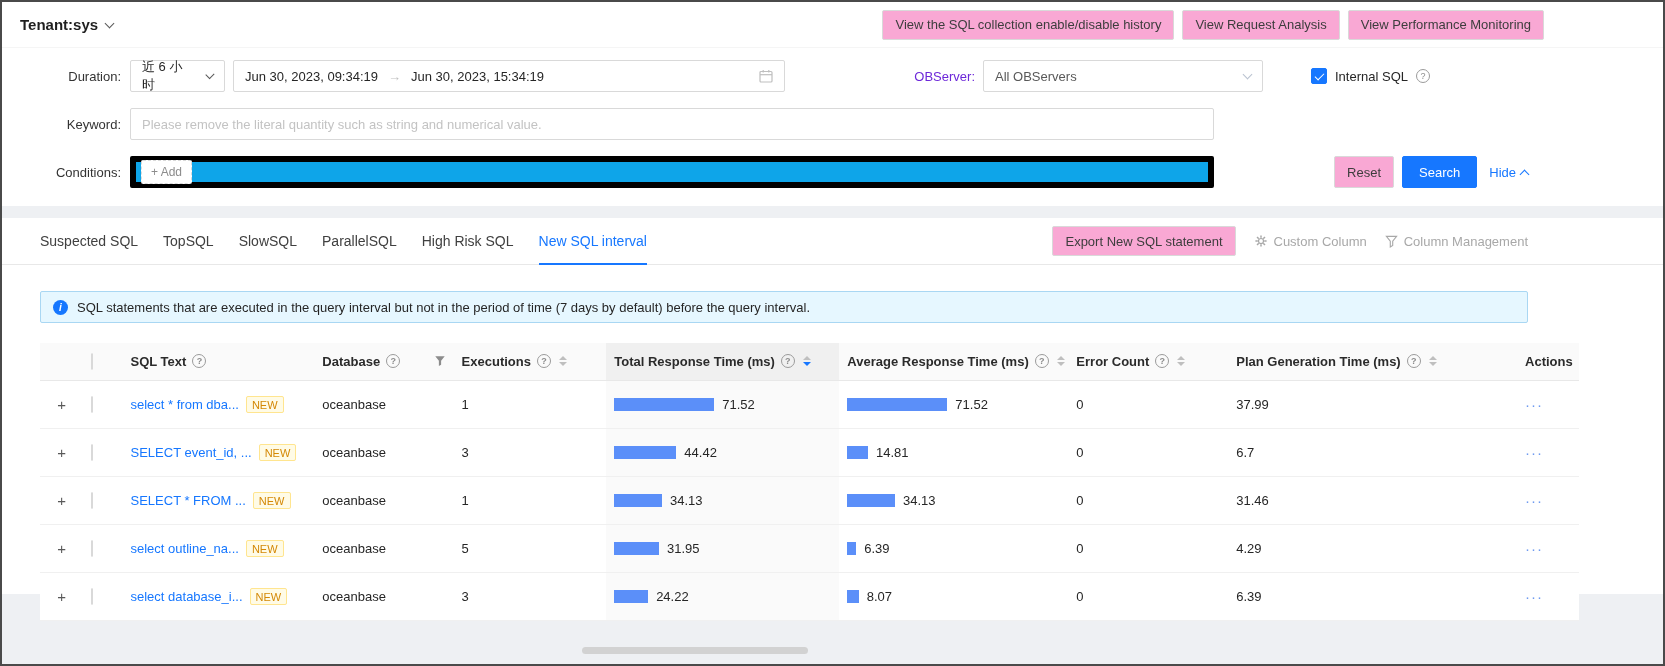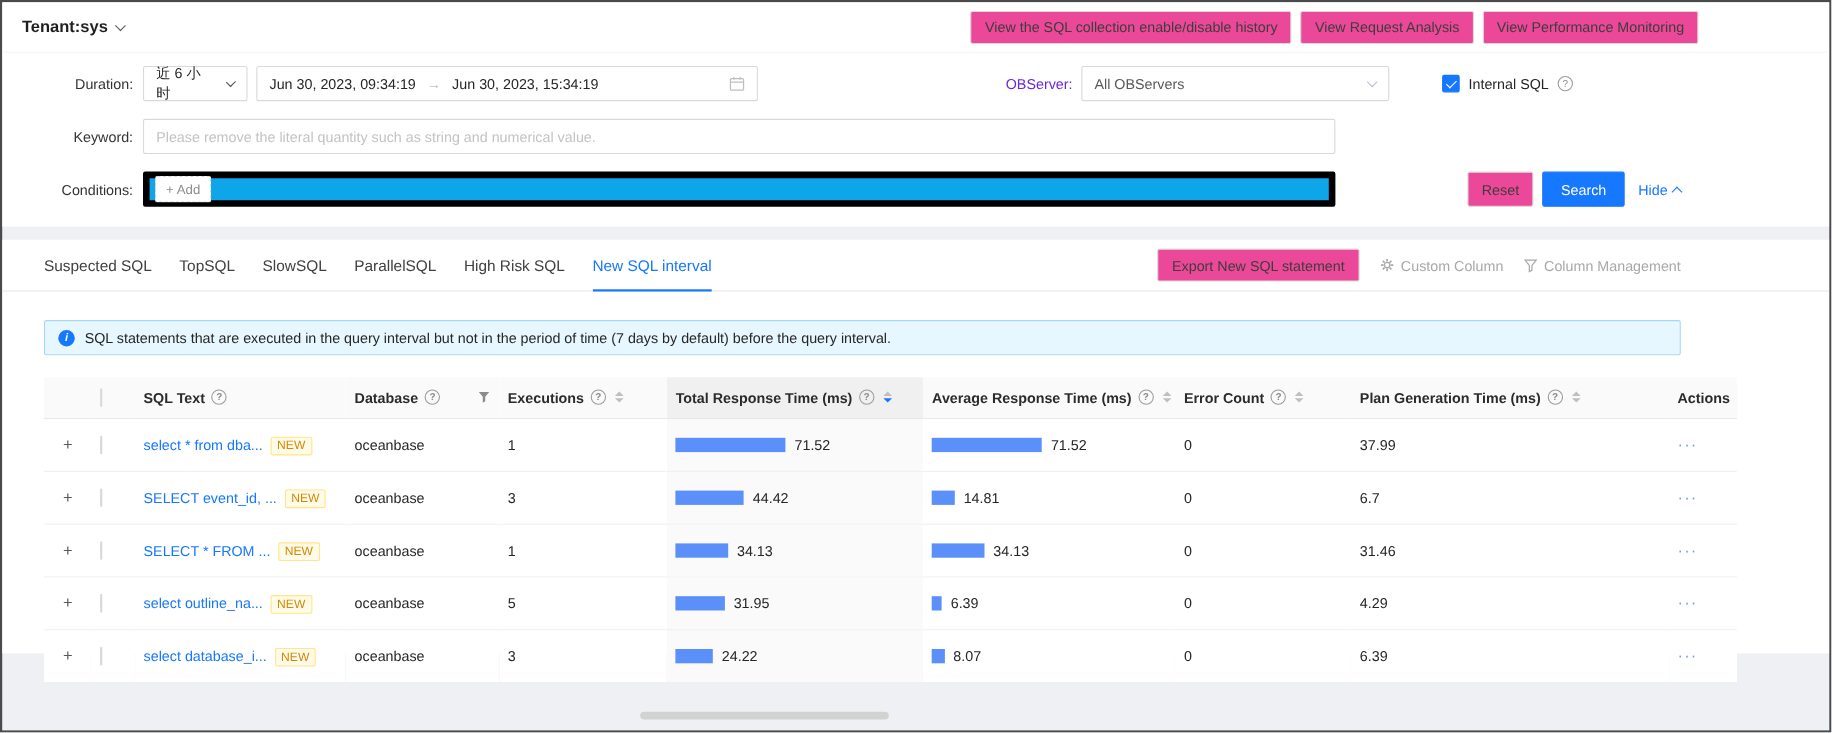--- a/index.html
+++ b/index.html
@@ -10,30 +10,30 @@
     color:#262626; font-size:13px;
   }
   
   .card-top { background:#fff; padding-bottom:2px; }
   .header-bar { height:46px; display:flex; align-items:center; padding:0 119px 0 18px; border-bottom:1px solid #f5f5f5; }
   .tenant { display:flex; align-items:center; gap:8px; font-size:15px; font-weight:bold; color:#1f1f1f; cursor:pointer; }
   .chev { width:7px; height:7px; border-right:1.6px solid #595959; border-bottom:1.6px solid #595959; transform:rotate(45deg); margin-top:-3px; }
   .chev.light { border-color:#b9c2d0; }
   .chev.up { transform:rotate(-135deg); margin-top:4px; border-color:var(--primary); }
   .hbuttons { margin-left:auto; display:flex; gap:8px; }
-  .btn { height:30px; padding:0 12px; background:#ec4899; border:1px solid #d9d9d9; border-radius:2px;
+  .btn { height:30px; padding:0 12px; background:#f9a8d4; border:1px solid #d9d9d9; border-radius:2px;
          font-size:13px; color:#3d3d3d; display:inline-flex; align-items:center; cursor:pointer; white-space:nowrap; }
   
   .filters { padding-top:12px; }
   .filter-row { display:flex; align-items:center; margin-bottom:16px; height:32px; }
   .flabel { width:128px; text-align:right; color:#333; flex:none; padding-right:9px; }
   .control { height:32px; border:1px solid #d9d9d9; border-radius:2px; background:#fff;
              display:flex; align-items:center; padding:0 11px; color:#262626; }
   .duration-select { width:95px; justify-content:space-between; margin-right:8px; cursor:pointer;gap:24px; }
-  .datepicker { width:456px; justify-content:space-between; cursor:pointer; }
+  .datepicker { width:552px; justify-content:space-between; cursor:pointer; }
   .datepicker .sep { color:#bfbfbf; padding:0 10px; }
   .observer-label { margin-left:auto; color:#6d28d9; padding-right:8px; }
   .observer-select { width:280px; justify-content:space-between; color:#595959; cursor:pointer; }
   .internal-group { display:flex; align-items:center; gap:8px; margin-left:48px; margin-right:233px; }
   .cbx { width:16px; height:16px; border:1px solid #d9d9d9; border-radius:2px; background:#fff; position:relative; flex:none; cursor:pointer; }
   .cbx.checked { background:var(--primary); border-color:var(--primary); }
   .cbx.checked::after { content:""; position:absolute; left:5px; top:1.5px; width:4px; height:8px;
     border-right:1.6px solid #fff; border-bottom:1.6px solid #fff; transform:rotate(45deg); }
   .qicon { width:14px; height:14px; border:1px solid #9b9b9b; border-radius:50%; color:#8c8c8c;
     font-size:9px; display:inline-flex; align-items:center; justify-content:center; flex:none; cursor:pointer; }

